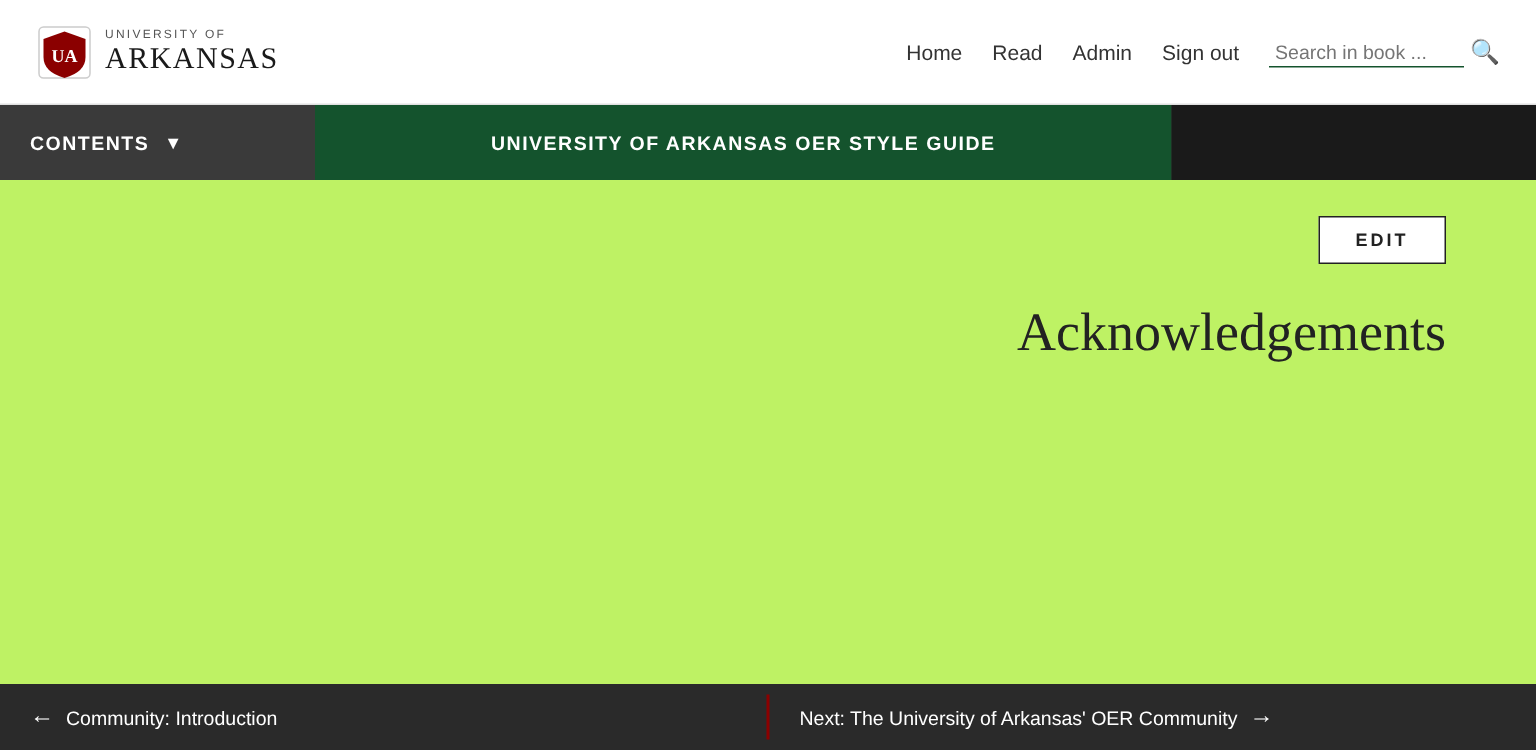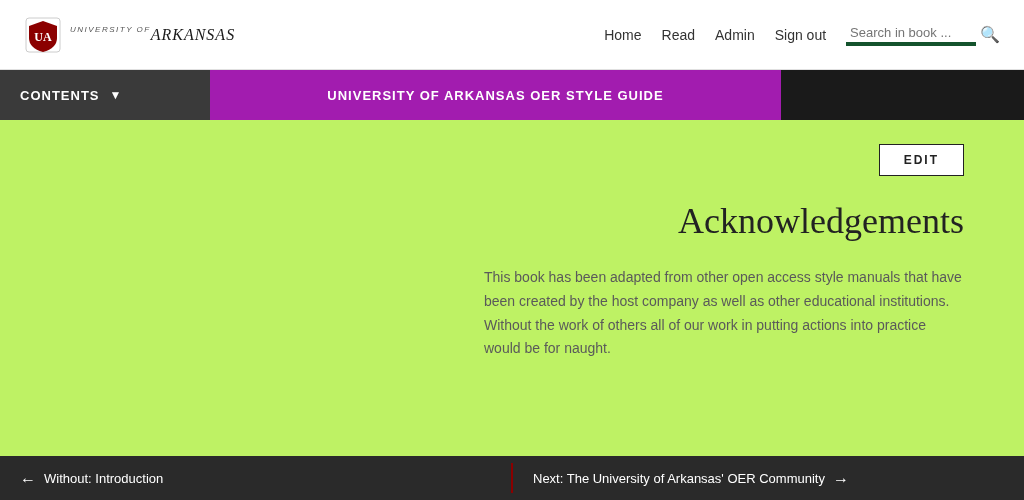--- a/index.html
+++ b/index.html
@@ -19,33 +19,32 @@
       display: flex;
       align-items: center;
       gap: 8px;
     }
     #logo-shield {
       width: 38px;
       height: 38px;
     }
     #logo-text {
       display: flex;
-      flex-direction: row;
+      flex-direction: column;
       line-height: 1.1;
-      font-style: italic;
     }
     #logo-univ {
       font-size: 8px;
       letter-spacing: 1.5px;
       color: #555;
       font-family: Arial, sans-serif;
       text-transform: uppercase;
     }
     #logo-arkansas {
-      font-size: 16px;
+      font-size: 20px;
       font-family: Georgia, serif;
       color: #1a1a1a;
       letter-spacing: 1px;
       text-transform: uppercase;
     }
     #nav-area {
       display: flex;
       align-items: center;
       gap: 20px;
       margin-left: 48px;
@@ -57,21 +56,21 @@
       cursor: pointer;
       text-decoration: none;
     }
     #search-area {
       display: flex;
       align-items: center;
       gap: 4px;
     }
     #search-input {
       border: none;
-      border-bottom: 4px solid #14532d;
+      border-bottom: 1px solid #14532d;
       outline: none;
       font-size: 13px;
       width: 130px;
       color: #555;
       font-family: Arial, sans-serif;
       padding: 2px 4px;
       background: transparent;
     }
     #search-icon-btn {
       cursor: pointer;
@@ -106,21 +105,21 @@
     }
     #contents-chevron {
       color: #fff;
       font-size: 12px;
     }
     #contents-title-area {
       flex: 1;
       display: flex;
       align-items: center;
       justify-content: center;
-      background: #a21caf;
+      background: #14532d;
     }
     #book-title {
       color: #fff;
       font-family: Arial, sans-serif;
       font-size: 13px;
       font-weight: bold;
       letter-spacing: 1px;
       text-align: center;
     }
     #contents-right-dark {
@@ -270,26 +269,25 @@
   </div>
   <div id="contents-title-area">
     <span id="book-title">UNIVERSITY OF ARKANSAS OER STYLE GUIDE</span>
   </div>
   <div id="contents-right-dark"></div>
 </div>
 
 <div id="main">
   <button id="edit-btn">EDIT</button>
   <h1 id="page-heading">Acknowledgements</h1>
-  <p id="para1">This book has been adapted from other open access style manuals that have been created by the host company as well as other educational institutions.  Without the work of others all of our work in putting actions into practice would be for naught.</p>
 </div>
 
 <div id="bottom-bar">
   <div id="prev-section">
     <span id="prev-arrow">←</span>
-    <span id="prev-label">Without: Introduction</span>
+    <span id="prev-label">Community: Introduction</span>
   </div>
   <div id="bottom-divider"></div>
   <div id="next-section">
     <span id="next-label">Next: The University of Arkansas' OER Community</span>
     <span id="next-arrow">→</span>
   </div>
 </div>
 
 </body></html>

